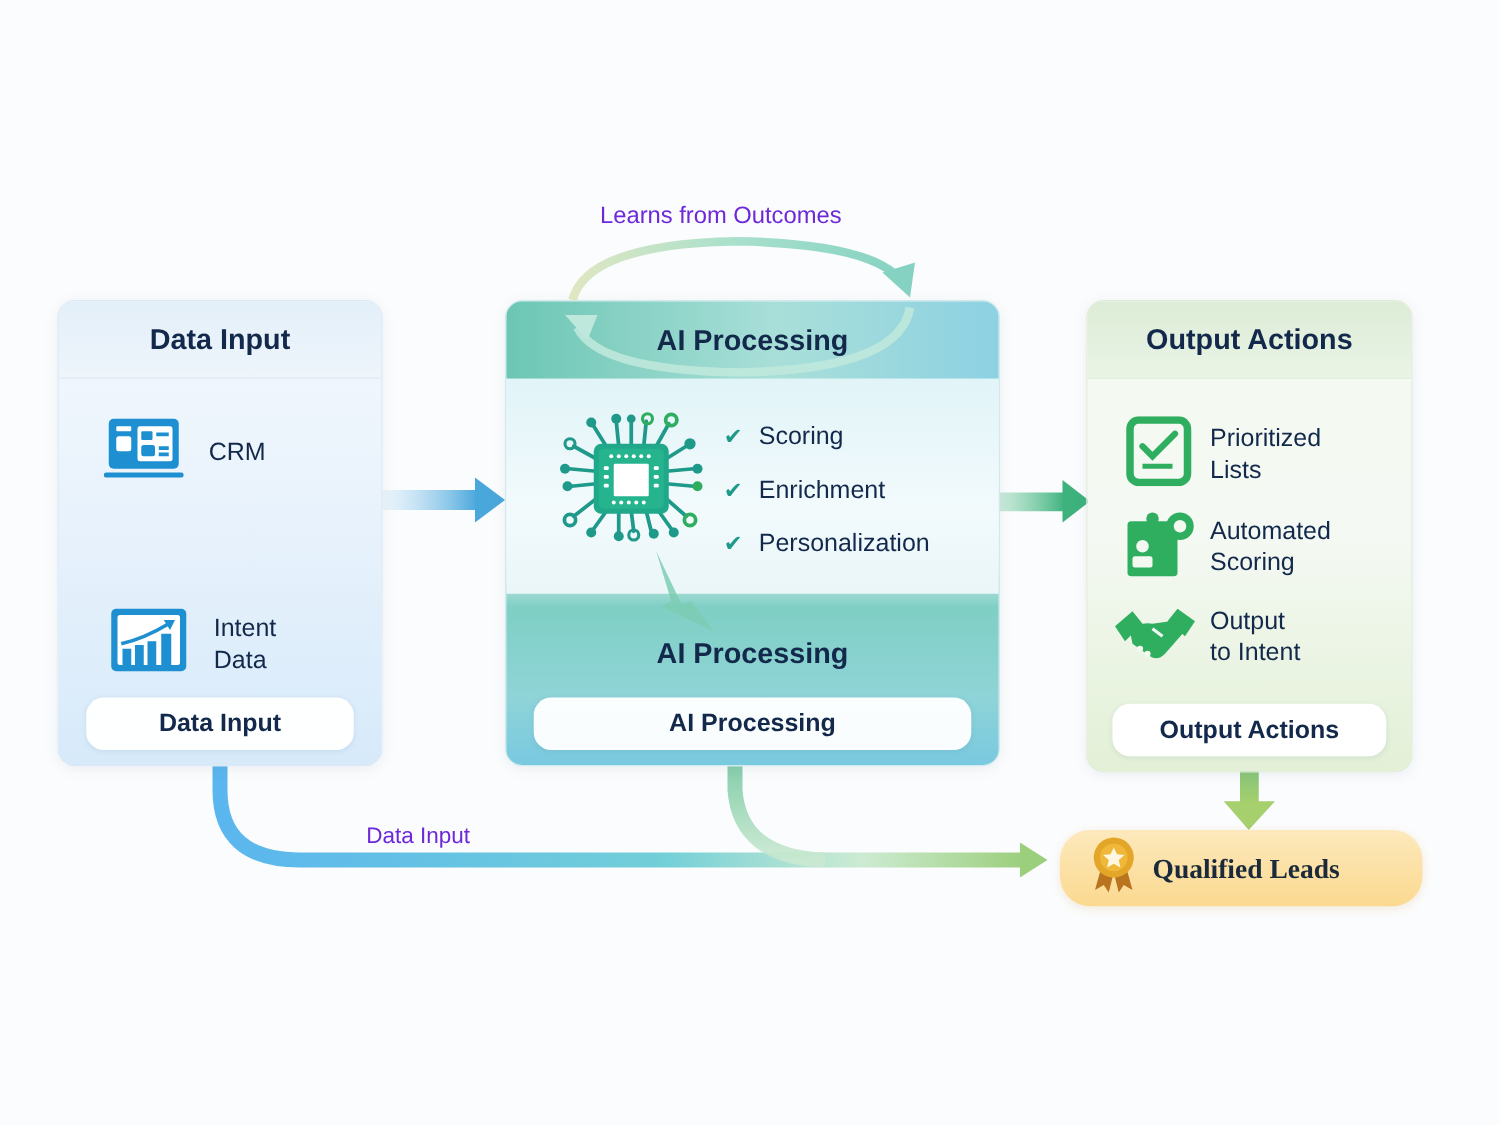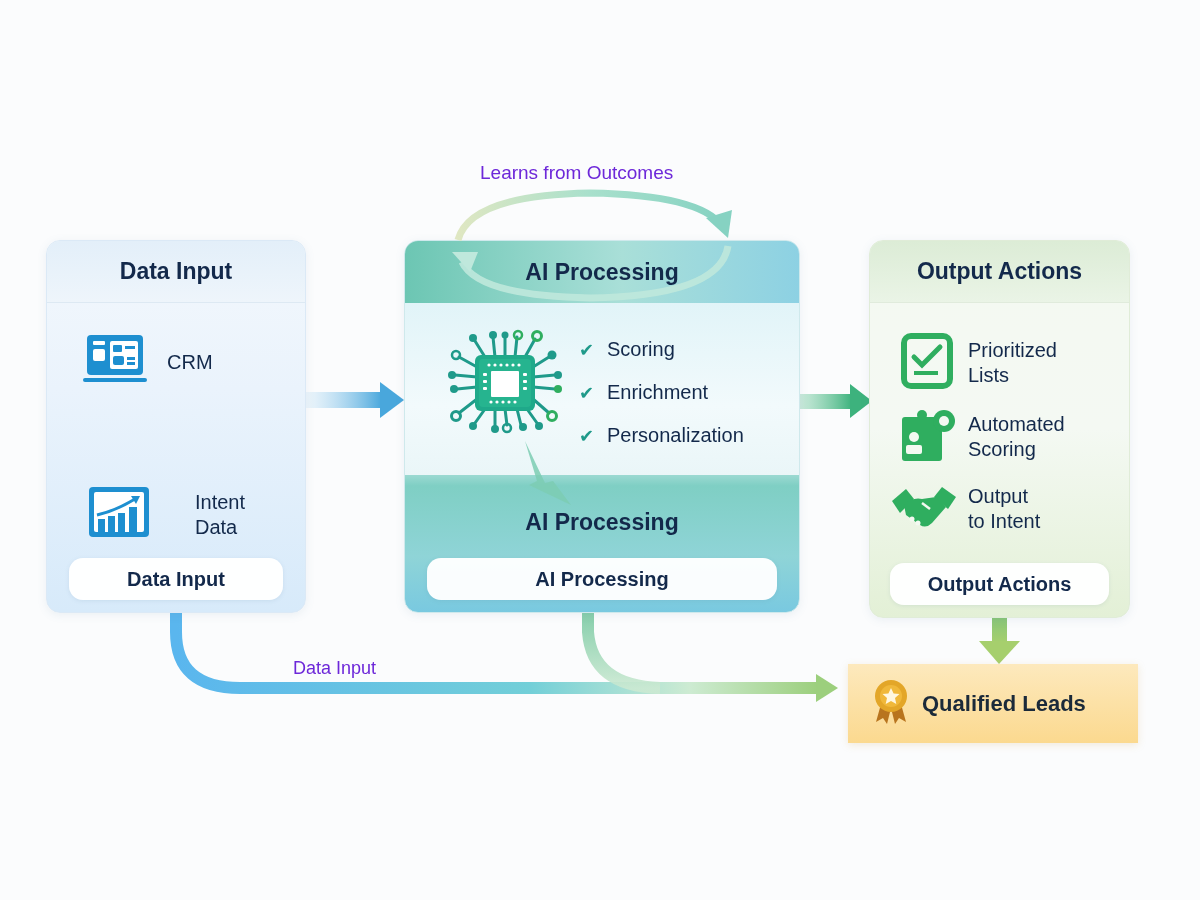--- a/index.html
+++ b/index.html
@@ -51,24 +51,24 @@
 
   
   .check-row { position: absolute; left: 174px; display: flex; align-items: center; font-size: 20px; color: #13294b; }
   .check { width: 22px; color: #1f9a8a; font-weight: bold; font-size: 18px; margin-right: 6px; }
 
   
   .float-label { position: absolute; font-size: 18px; color: #6d28d9; }
 
   
   #qualified {
-    position: absolute; left: 848px; top: 664px; width: 290px; height: 79px; border-radius: 0;
+    position: absolute; left: 848px; top: 664px; width: 290px; height: 61px; border-radius: 24px;
     background: linear-gradient(180deg,#fde9bd,#fbd98f);
     box-shadow: 0 2px 8px rgba(200,150,60,0.18);
-    display: flex; align-items: center; padding-left: 24px;
+    display: flex; align-items: center; padding-left: 24px; font-family: Liberation Serif, serif;
   }
   #qualified .q-text { font-weight: bold; font-size: 22px; color: #1b2a3a; margin-left: 12px; }
 
   svg.overlay { position: absolute; left: 0; top: 0; pointer-events: none; }
 </style>
 </head>
 <body>
 
 <svg class="overlay" width="1200" height="900">
   <defs>
@@ -143,21 +143,21 @@
         <rect x="30" y="23" width="11" height="9" rx="2" fill="#1e8fd0"></rect>
         <rect x="44" y="24" width="8" height="3" fill="#1e8fd0"></rect>
         <rect x="44" y="29" width="8" height="3" fill="#1e8fd0"></rect>
         <rect x="0" y="45" width="64" height="4" rx="2" fill="#1e8fd0"></rect>
       </svg>
     </span>
     <span class="item-label" style="margin-left:20px;">CRM</span>
   </div>
 
 
-  <div class="item" style="left:40px; top:244px;gap:24px;">
+  <div class="item" style="left:40px; top:244px;">
     <span class="icon">
       <svg width="64" height="56" viewBox="0 0 64 56">
         <rect x="2" y="2" width="60" height="50" rx="4" fill="#1e8fd0"></rect>
         <rect x="7" y="7" width="50" height="40" rx="2" fill="#fff"></rect>
         <rect x="11" y="34" width="7" height="13" fill="#1e8fd0"></rect>
         <rect x="21" y="31" width="7" height="16" fill="#1e8fd0"></rect>
         <rect x="31" y="28" width="7" height="19" fill="#1e8fd0"></rect>
         <rect x="42" y="22" width="8" height="25" fill="#1e8fd0"></rect>
         <path d="M10,30 Q28,26 48,14" stroke="#1e8fd0" stroke-width="3" fill="none"></path>
         <polygon points="44,11 53,11 49,19" fill="#1e8fd0"></polygon>

